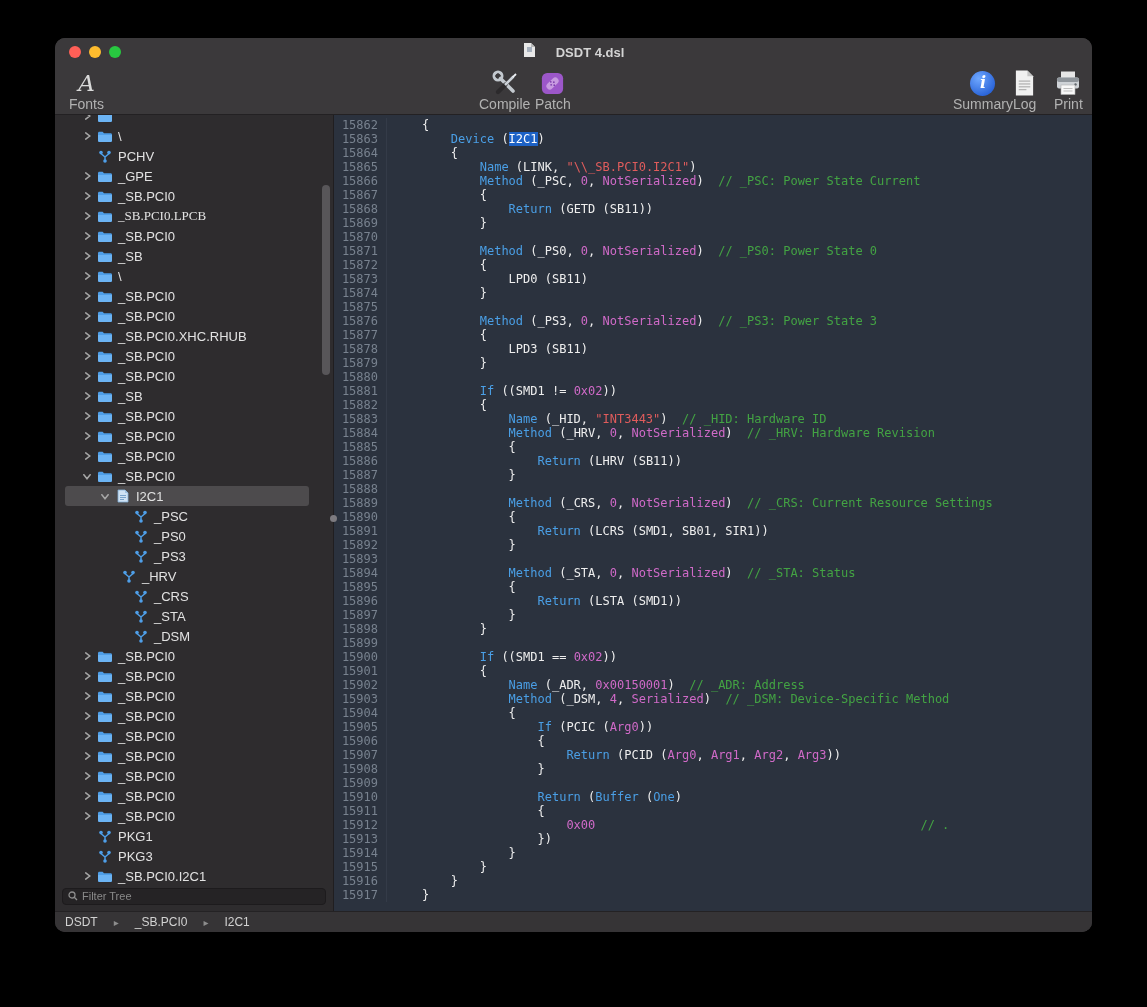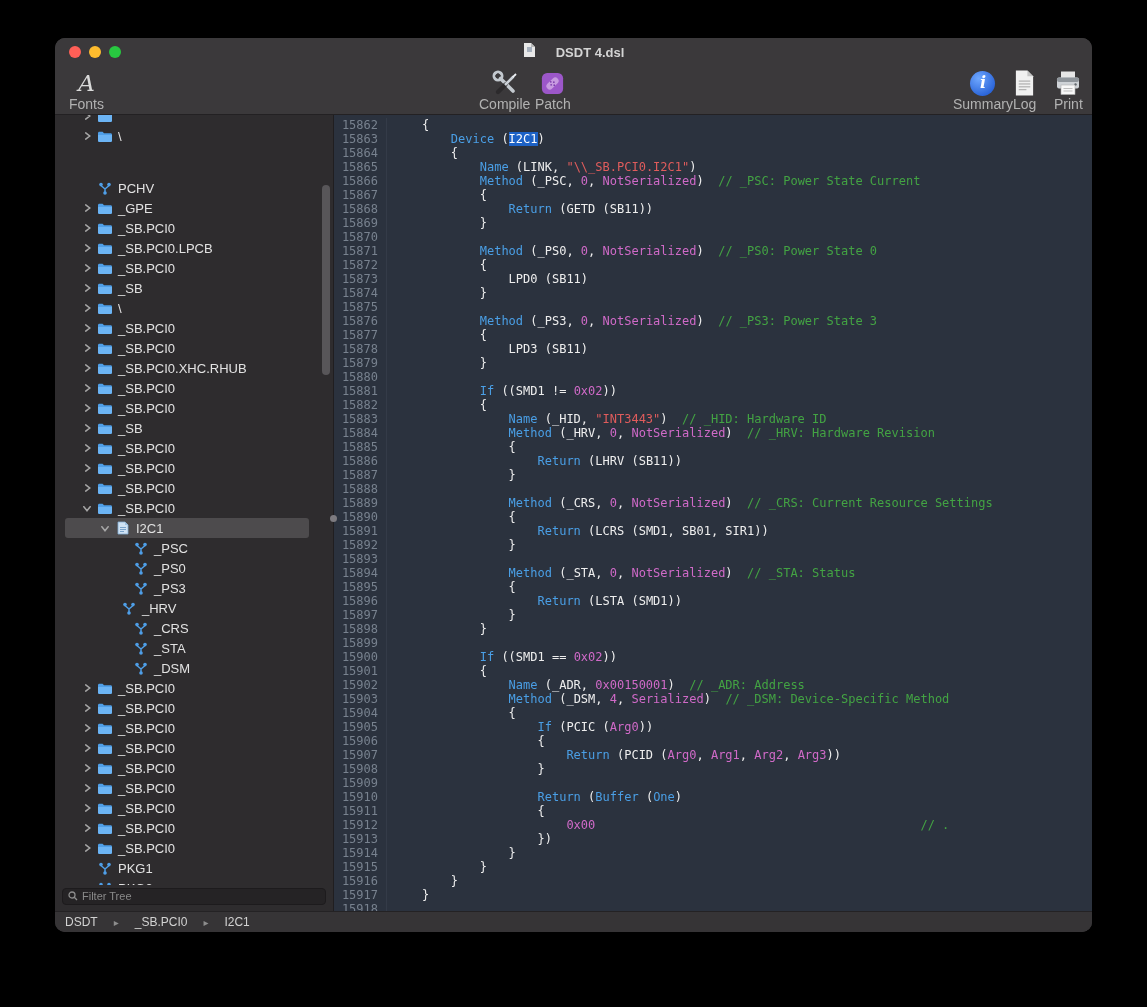--- a/index.html
+++ b/index.html
@@ -192,21 +192,21 @@
                   </svg>
                 </span>
                 <span class="node-icon">
                   <svg width="16" height="13" viewBox="0 0 16 13">
                     <path d="M1 3.2 C1 2.4 1.6 1.8 2.4 1.8 L5.6 1.8 L7 3.3 L13.6 3.3 C14.4 3.3 15 3.9 15 4.7 L15 10.6 C15 11.4 14.4 12 13.6 12 L2.4 12 C1.6 12 1 11.4 1 10.6 Z" fill="#4f9fe8"></path>
                     <path d="M1 5 L15 5 L15 10.6 C15 11.4 14.4 12 13.6 12 L2.4 12 C1.6 12 1 11.4 1 10.6 Z" fill="#6cb4f4"></path>
                   </svg>
                 </span>
                 <span class="tree-label">\</span>
               </div>
-              <div class="tree-row" style="padding-left: 26px; margin-top: 32px;">
+              <div class="tree-row" style="padding-left: 26px;">
                 <span class="chev"></span>
                 <span class="node-icon">
                   <svg width="14" height="14" viewBox="0 0 14 14">
                     <g stroke="#4f9fe8" stroke-width="1.5" fill="none">
                       <path d="M7 12 L7 8 M7 8 L3.2 4.8 M7 8 L10.8 4.8"></path>
                     </g>
                     <circle cx="3" cy="3.6" r="1.8" fill="#4f9fe8"></circle>
                     <circle cx="11" cy="3.6" r="1.8" fill="#4f9fe8"></circle>
                     <circle cx="7" cy="12" r="1.8" fill="#4f9fe8"></circle>
                   </svg>
@@ -234,21 +234,21 @@
                   </svg>
                 </span>
                 <span class="node-icon">
                   <svg width="16" height="13" viewBox="0 0 16 13">
                     <path d="M1 3.2 C1 2.4 1.6 1.8 2.4 1.8 L5.6 1.8 L7 3.3 L13.6 3.3 C14.4 3.3 15 3.9 15 4.7 L15 10.6 C15 11.4 14.4 12 13.6 12 L2.4 12 C1.6 12 1 11.4 1 10.6 Z" fill="#4f9fe8"></path>
                     <path d="M1 5 L15 5 L15 10.6 C15 11.4 14.4 12 13.6 12 L2.4 12 C1.6 12 1 11.4 1 10.6 Z" fill="#6cb4f4"></path>
                   </svg>
                 </span>
                 <span class="tree-label">_SB.PCI0</span>
               </div>
-              <div class="tree-row" style="padding-left: 26px;">
+              <div class="tree-row" style="padding-left: 26px; font-family: Liberation Serif, serif;">
                 <span class="chev">
                   <svg width="9" height="10" viewBox="0 0 10 10">
                     <path d="M3 1.5 L7.5 5 L3 8.5" stroke="#a6a6a6" stroke-width="1.7" fill="none" stroke-linecap="round"></path>
                   </svg>
                 </span>
                 <span class="node-icon">
                   <svg width="16" height="13" viewBox="0 0 16 13">
                     <path d="M1 3.2 C1 2.4 1.6 1.8 2.4 1.8 L5.6 1.8 L7 3.3 L13.6 3.3 C14.4 3.3 15 3.9 15 4.7 L15 10.6 C15 11.4 14.4 12 13.6 12 L2.4 12 C1.6 12 1 11.4 1 10.6 Z" fill="#4f9fe8"></path>
                     <path d="M1 5 L15 5 L15 10.6 C15 11.4 14.4 12 13.6 12 L2.4 12 C1.6 12 1 11.4 1 10.6 Z" fill="#6cb4f4"></path>
                   </svg>
@@ -959,24 +959,20 @@
             <span class="ln">15915</span>
             <span class="code"><span class="tk-p">            }</span></span>
           </div>
           <div class="line">
             <span class="ln">15916</span>
             <span class="code"><span class="tk-p">        }</span></span>
           </div>
           <div class="line">
             <span class="ln">15917</span>
             <span class="code"><span class="tk-p">    }</span></span>
-          </div>
-          <div class="line">
-            <span class="ln">15918</span>
-            <span class="code"></span>
           </div>
         </main>
     </div>
 
     <div class="statusbar" id="breadcrumb">
         <span>DSDT</span>
         <span class="crumb-sep">▸</span>
         <span>_SB.PCI0</span>
         <span class="crumb-sep">▸</span>
         <span>I2C1</span>

